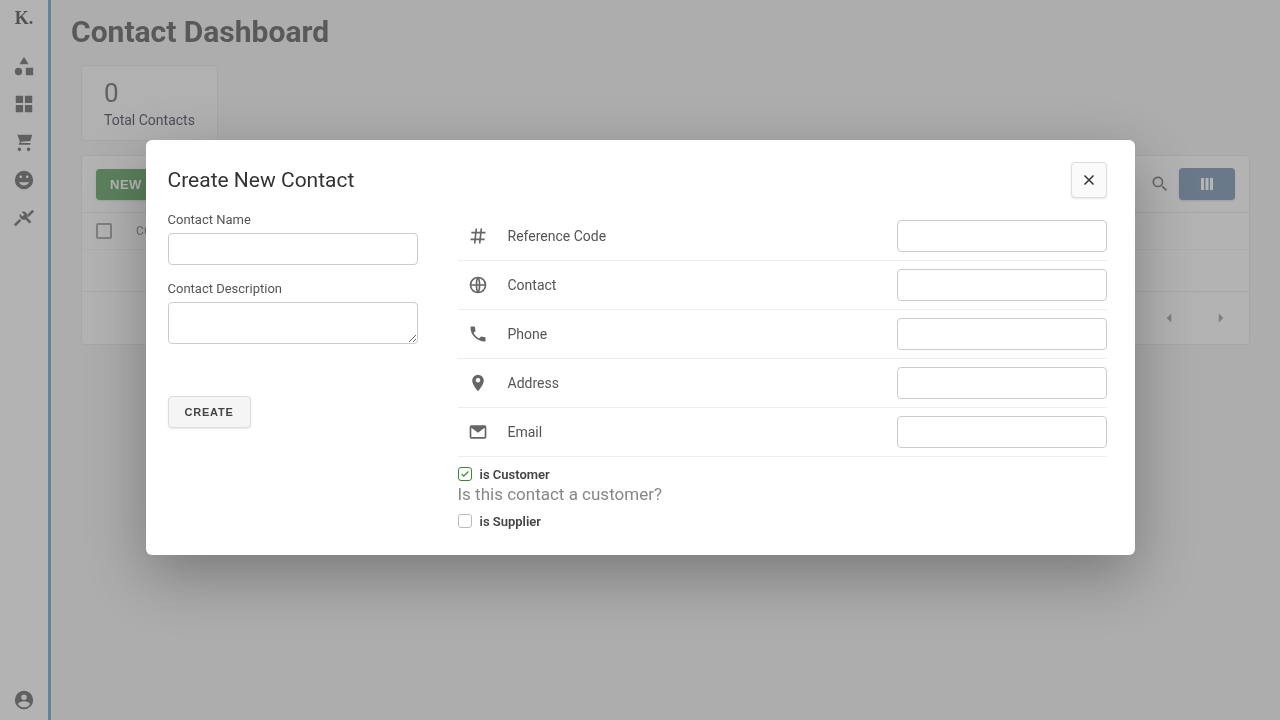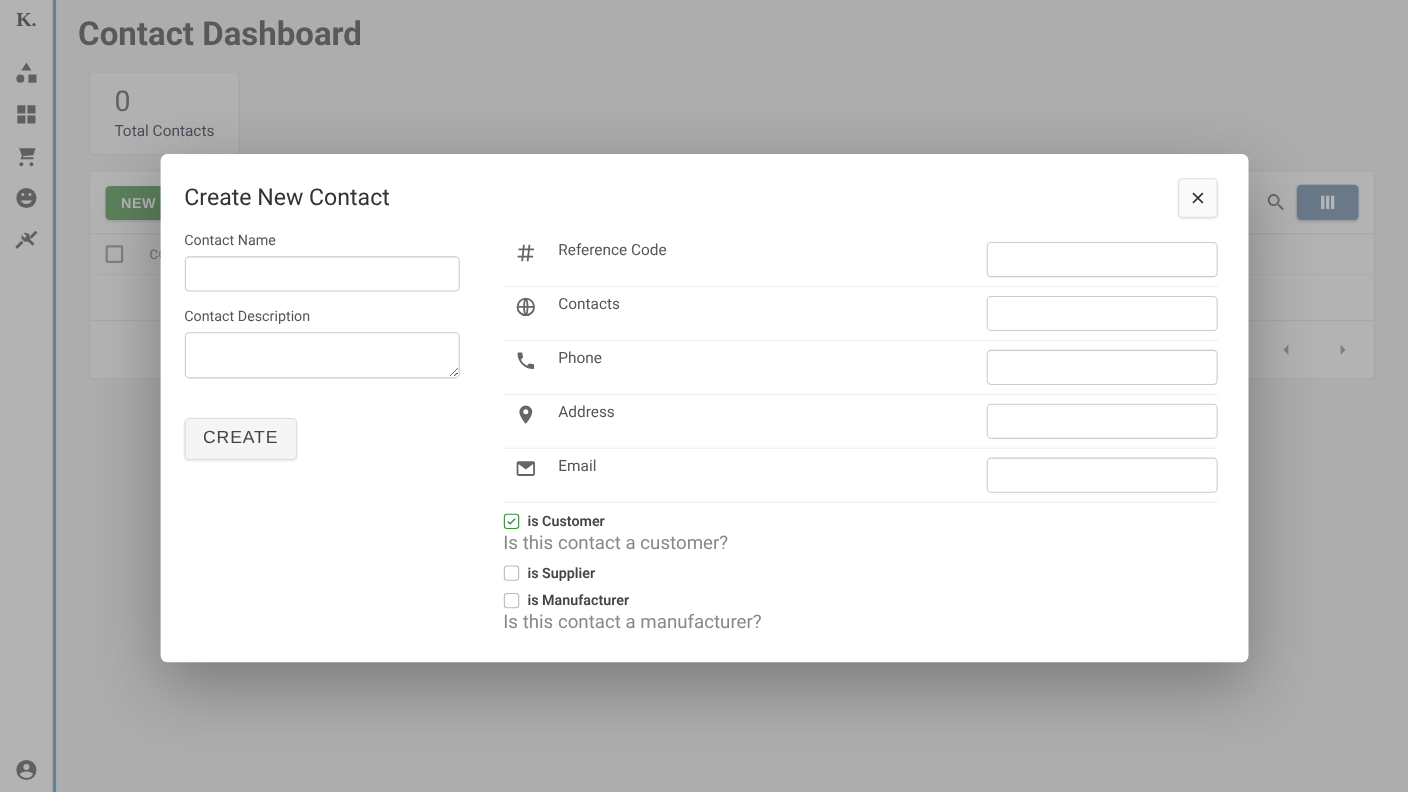--- a/index.html
+++ b/index.html
@@ -52,23 +52,23 @@
 .modal-close { width: 36px; height: 36px; border: 1px solid #ddd; background: #fafafa; border-radius: 4px; display: flex; align-items: center; justify-content: center; cursor: pointer; box-shadow: 0 1px 2px rgba(0,0,0,0.1);}
 .modal-close svg { width: 18px; height: 18px; fill: #333; }
 
 .modal-body { display: flex; gap: 40px; margin-top: 14px; }
 .modal-left { width: 250px; }
 .modal-right { flex: 1; }
 
 .fld-lbl { font-size: 13px; color: #555; margin-bottom: 6px; }
 .txt-inp { width: 100%; height: 32px; border: 1px solid #ccc; border-radius: 4px; padding: 4px 8px; font-size: 13px; }
 .txt-area { width: 100%; height: 42px; border: 1px solid #ccc; border-radius: 4px; padding: 4px 8px; font-size: 13px; resize: both;}
-.btn-create { margin-top: 16px; background: #f5f5f5; border: 1px solid #ddd; border-radius: 4px; padding: 9px 16px; font-size: 16px; font-weight: 400; letter-spacing: 0.8px; color: #444; cursor: pointer; box-shadow:0 1px 2px rgba(0,0,0,0.1);}
-
-.field-row { display: flex; align-items: flex-start; padding: 8px 0; border-bottom: 1px solid #eee; gap: 10px;}
+.btn-create { margin-top: 32px; background: #f5f5f5; border: 1px solid #ddd; border-radius: 4px; padding: 9px 16px; font-size: 11px; font-weight: 700; letter-spacing: 0.8px; color: #444; cursor: pointer; box-shadow:0 1px 2px rgba(0,0,0,0.1);}
+
+.field-row { display: flex; align-items: center; padding: 8px 0; border-bottom: 1px solid #eee; gap: 10px;}
 .field-row:last-of-type { border-bottom: none; }
 .field-row .fr-icon { width: 40px; display: flex; justify-content: center; }
 .field-row .fr-icon svg { width: 20px; height: 20px; fill: #666; }
 .field-row .fr-label { width: 140px; font-size: 14px; color: #555; }
 .field-row .fr-input { flex: 1; }
 .field-row .fr-input input { width: 210px; height: 32px; border: 1px solid #ccc; border-radius: 4px; padding: 4px 8px; font-size: 13px; float:right;}
 
 .check-row { margin-top: 10px; }
 .check-row .check-line { display: flex; align-items: flex-start; gap: 8px; font-size: 13px; color: #444; font-weight: 600;}
 .check-row .check-sub { font-size: 17px; color: #888; margin-top: 2px; margin-left: 0px;}
@@ -195,21 +195,21 @@
               <input type="text" style="">
             </div>
         </div>
         <div class="field-row">
           <div class="fr-icon">
               <svg viewBox="0 0 24 24">
                 <circle cx="12" cy="12" r="9" fill="none" stroke="#666" stroke-width="2"></circle>
                 <path d="M3 12h18M12 3c2.5 3 2.5 15 0 18M12 3c-2.5 3-2.5 15 0 18" fill="none" stroke="#666" stroke-width="2"></path>
               </svg>
             </div>
-          <div class="fr-label">Contacts</div>
+          <div class="fr-label">Contact</div>
           <div class="fr-input">
               <input type="text" style="">
             </div>
         </div>
         <div class="field-row">
           <div class="fr-icon">
               <svg viewBox="0 0 24 24">
                 <path d="M6.6 10.8a15 15 0 006.6 6.6l2.2-2.2a1 1 0 011-.25 11 11 0 003.6.6 1 1 0 011 1V20a1 1 0 01-1 1A17 17 0 013 4a1 1 0 011-1h3.4a1 1 0 011 1 11 11 0 00.6 3.6 1 1 0 01-.25 1L6.6 10.8z"></path>
               </svg>
             </div>
@@ -251,23 +251,16 @@
             <span>is Customer</span>
           </div>
           <div class="check-sub">Is this contact a customer?</div>
         </div>
         <div class="check-row">
           <div class="check-line">
             <span class="chkbox unchecked"></span>
             <span>is Supplier</span>
           </div>
         </div>
-        <div class="check-row">
-          <div class="check-line">
-            <span class="chkbox unchecked"></span>
-            <span>is Manufacturer</span>
-          </div>
-          <div class="check-sub">Is this contact a manufacturer?</div>
-        </div>
       </div>
     </div>
   </div>
 </div>
 
 </body></html>

